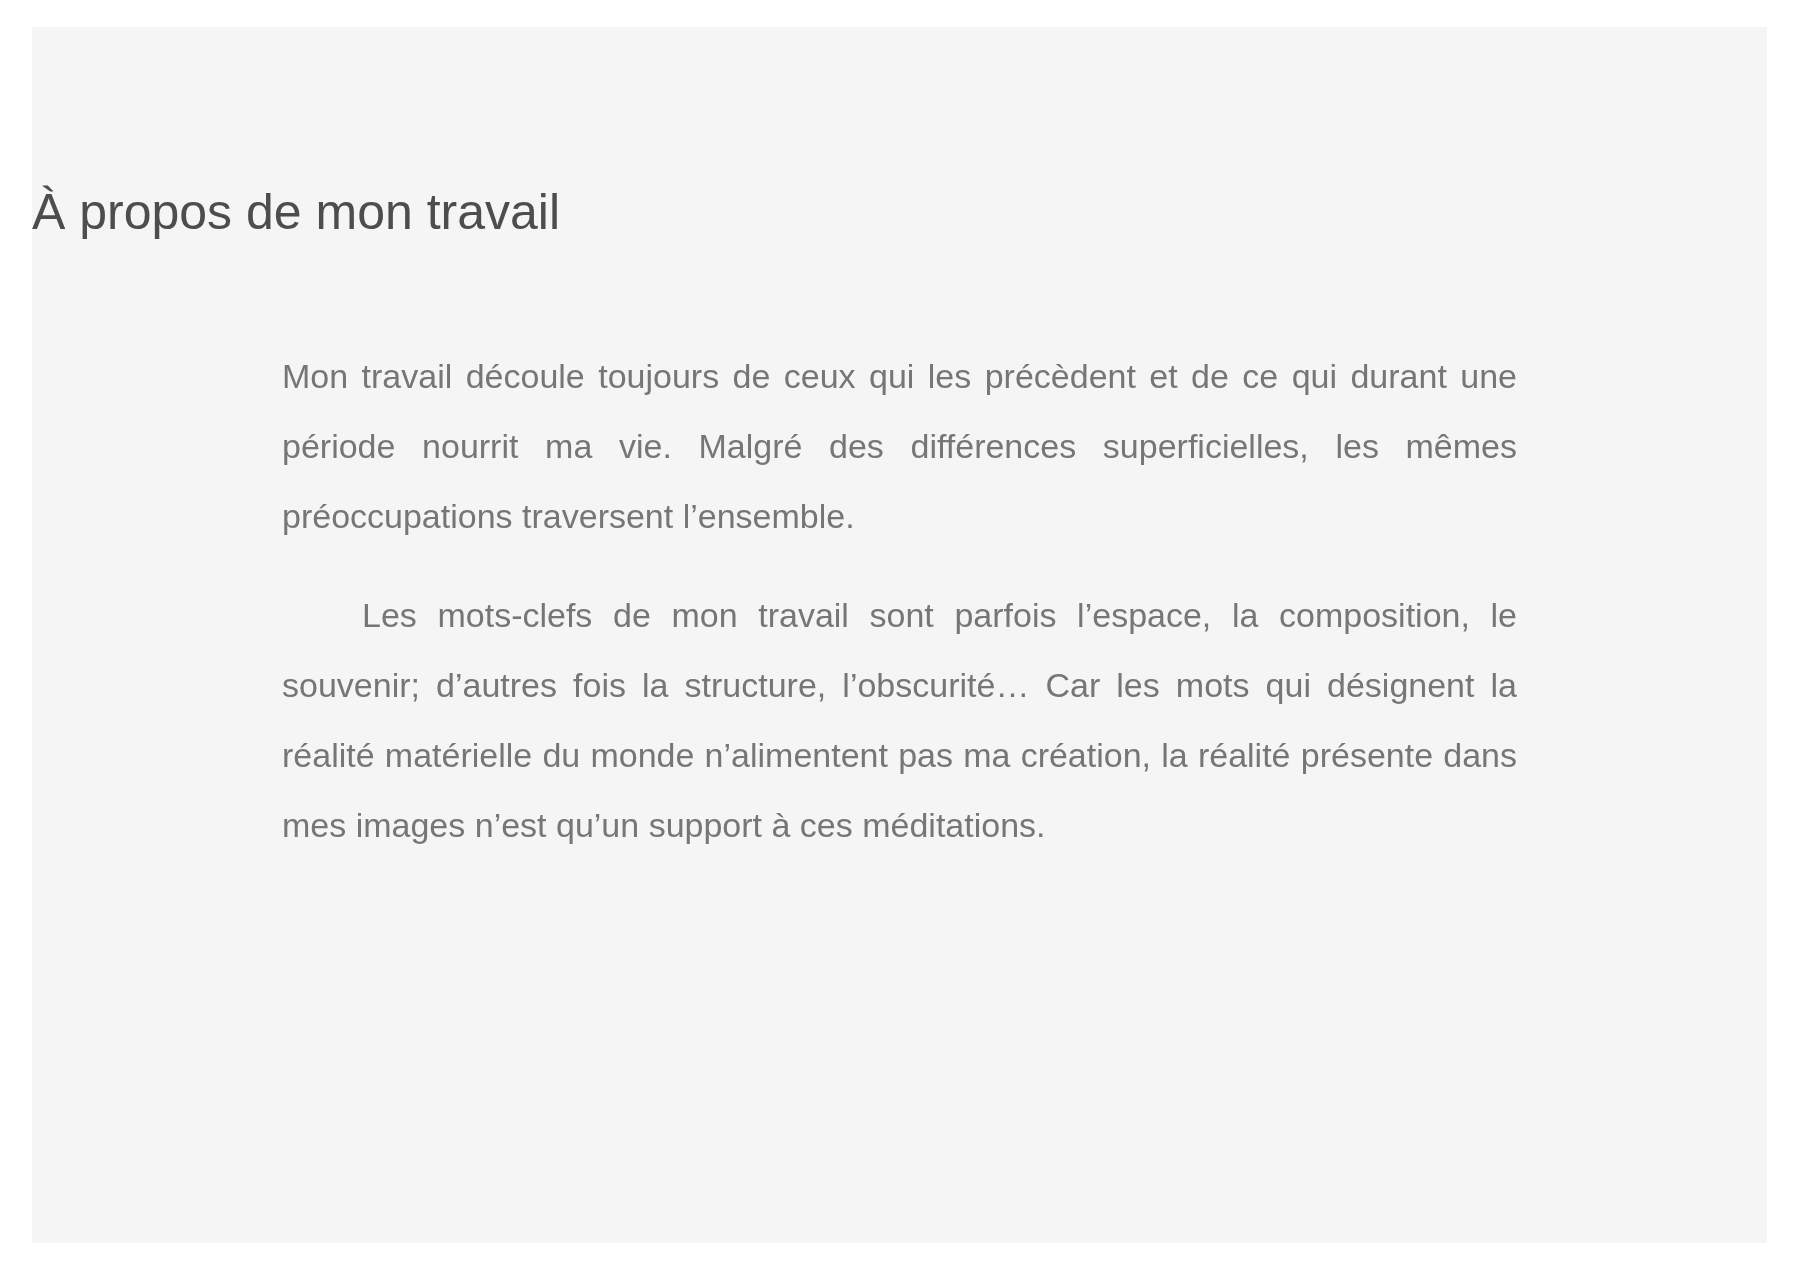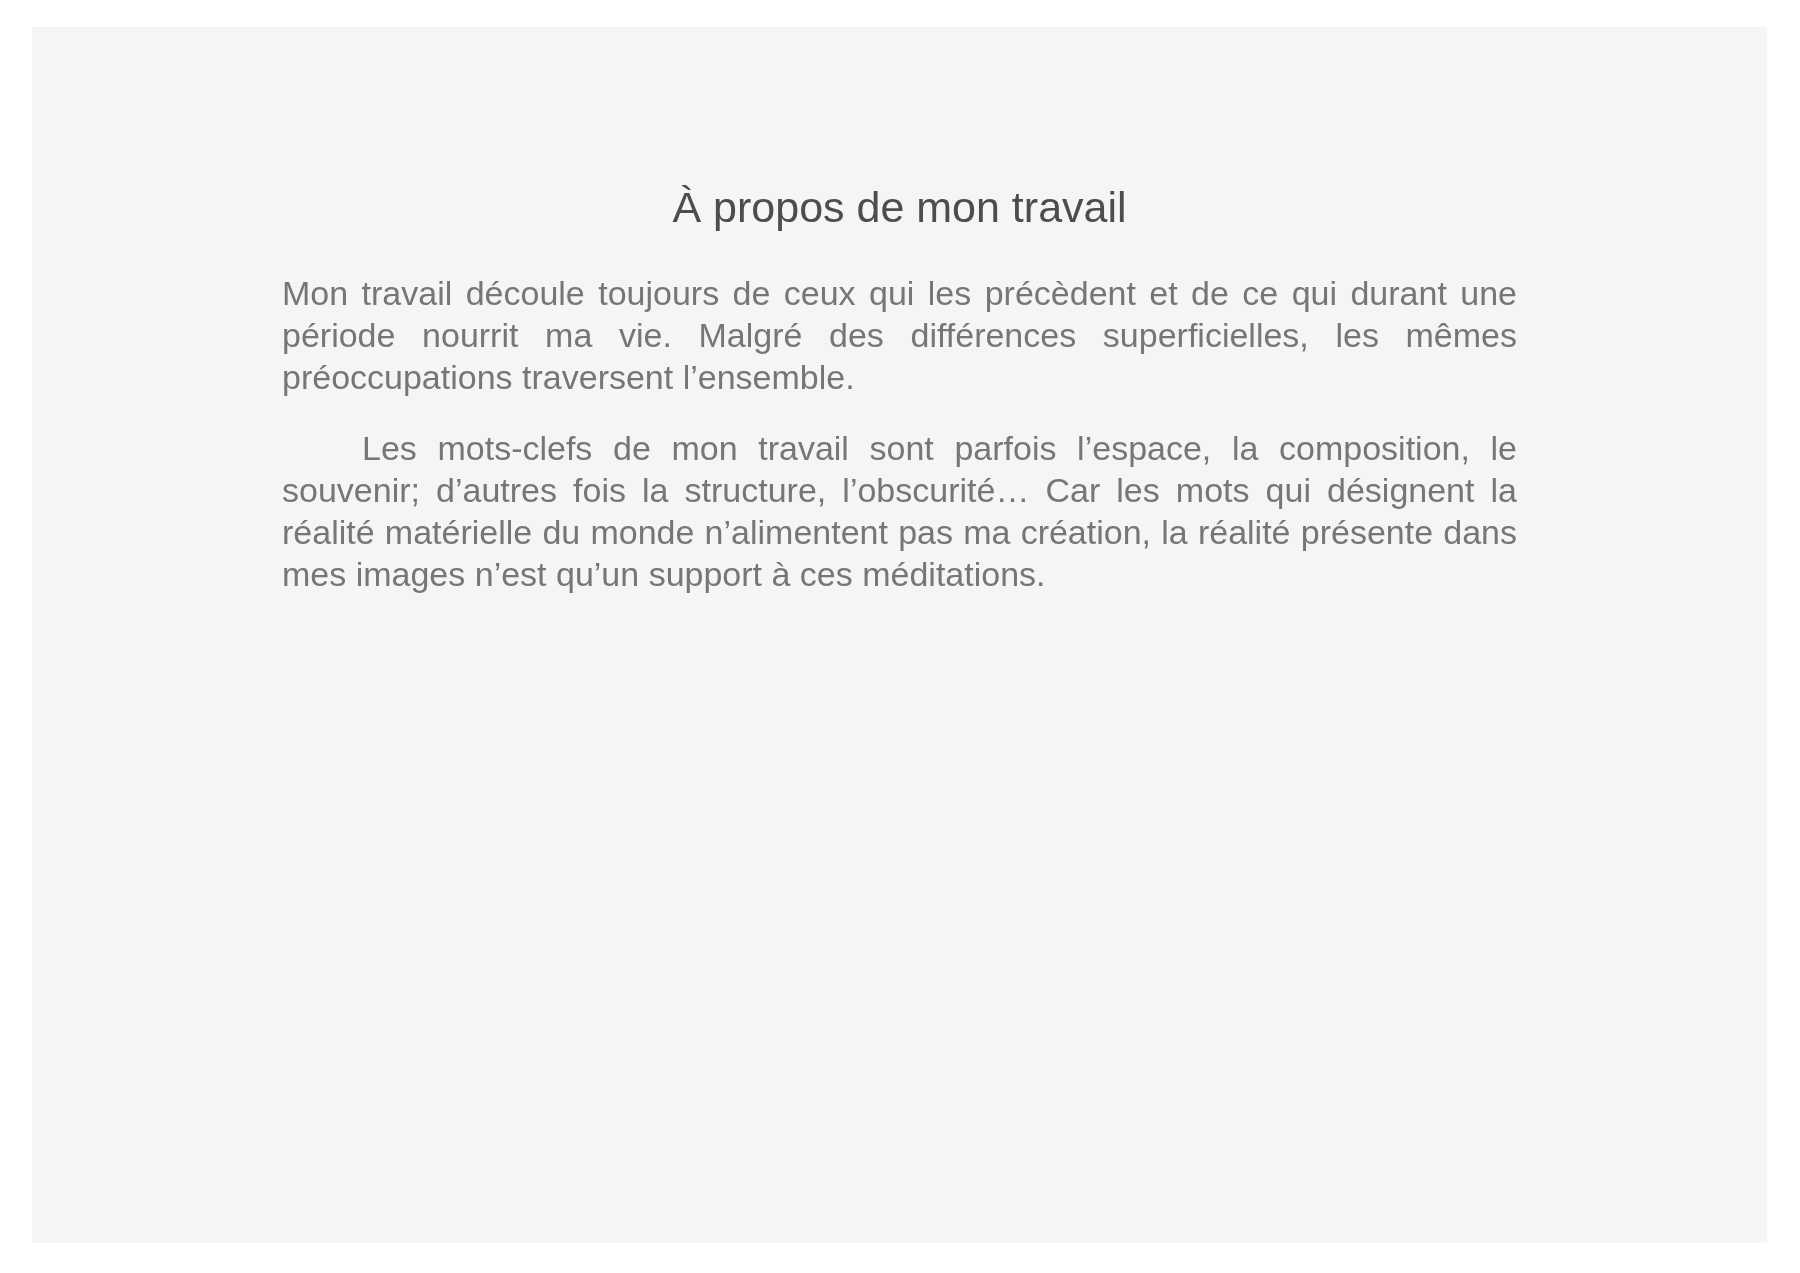--- a/index.html
+++ b/index.html
@@ -19,34 +19,34 @@
     position: absolute;
     left: 32px;
     top: 27px;
     width: 1735px;
     height: 1216px;
     background: var(--panel-background, #f6f5f6);
     box-sizing: border-box;
     padding-top: 156px;
   }
   .page-title {
-    margin: 0 0 40px 0;
-    text-align: center;
-    font-size: 43px;
+    margin: 0 0 100px 0;
+    text-align: left;
+    font-size: 50px;
     font-weight: 400;
     color: var(--title-text, #4d4d4d);
   }
   .text-col {
     width: 1235px;
     margin: 0 auto;
   }
   .body-par {
     margin: 0 0 29px 0;
     font-size: 34px;
-    line-height: 42px;
+    line-height: 70px;
     text-align: justify;
     color: var(--body-text, #767676);
   }
   .body-par.indented {
     text-indent: 80px;
   }
 </style>
 </head>
 <body>
 

